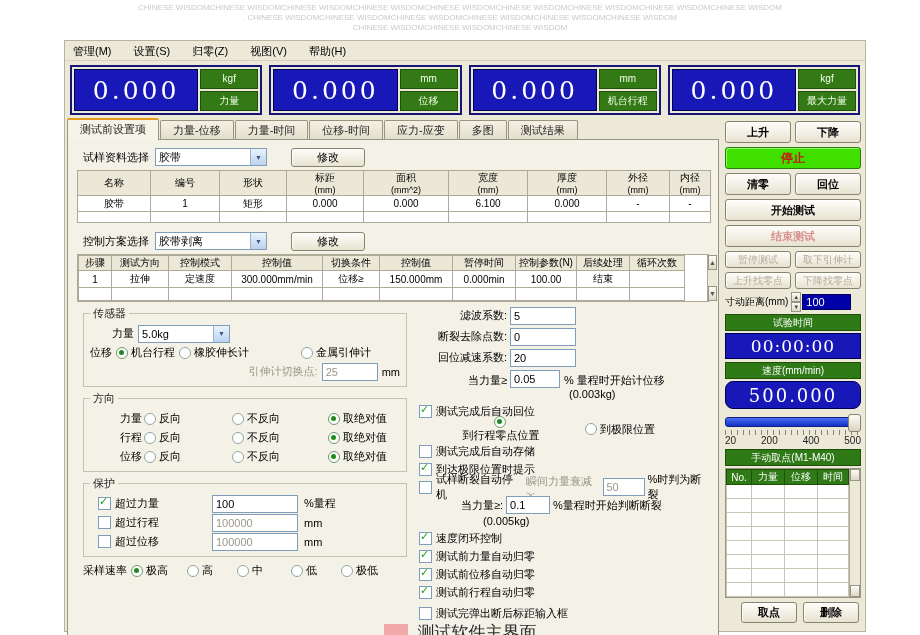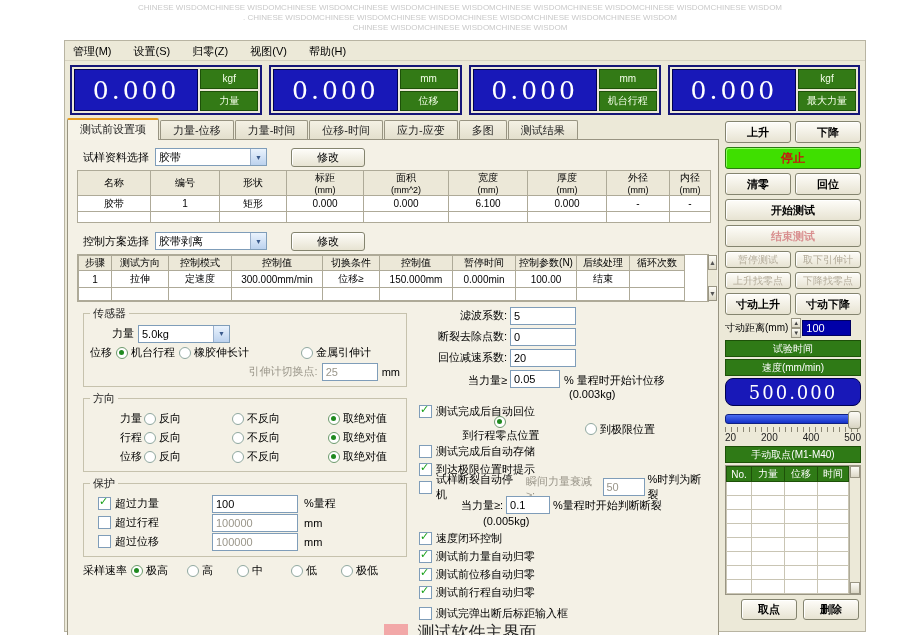--- a/index.html
+++ b/index.html
@@ -559,33 +559,30 @@
         <div class="btn pbtn wide end-dis">结束测试</div>
       </div>
       <div class="prow2">
         <div class="btn pbtn small disabled">暂停测试</div>
         <div class="btn pbtn small disabled">取下引伸计</div>
       </div>
       <div class="prow2">
         <div class="btn pbtn small disabled">上升找零点</div>
         <div class="btn pbtn small disabled">下降找零点</div>
       </div>
-      <div class="prow2">
-        <div class="btn pbtn">寸动上升</div>
-        <div class="btn pbtn">寸动下降</div>
-      </div>
       <div class="jogrow">
         <span>寸动距离(mm)</span>
         <span class="spin">
             <span>▲</span>
             <span>▼</span>
           </span>
         <span class="bluefield">100</span>
       </div>
       <div class="ghead">试验时间</div>
+      <div class="glcd time-lcd">00:00:00</div>
       <div class="ghead">速度(mm/min)</div>
       <div class="glcd speed-lcd">500.000</div>
       <div class="sliderbox">
         <div class="slider">
           <div class="strack"></div>
           <div class="sthumb"></div>
         </div>
         <div class="sticks"></div>
         <div class="slabels">
           <span>20</span>

